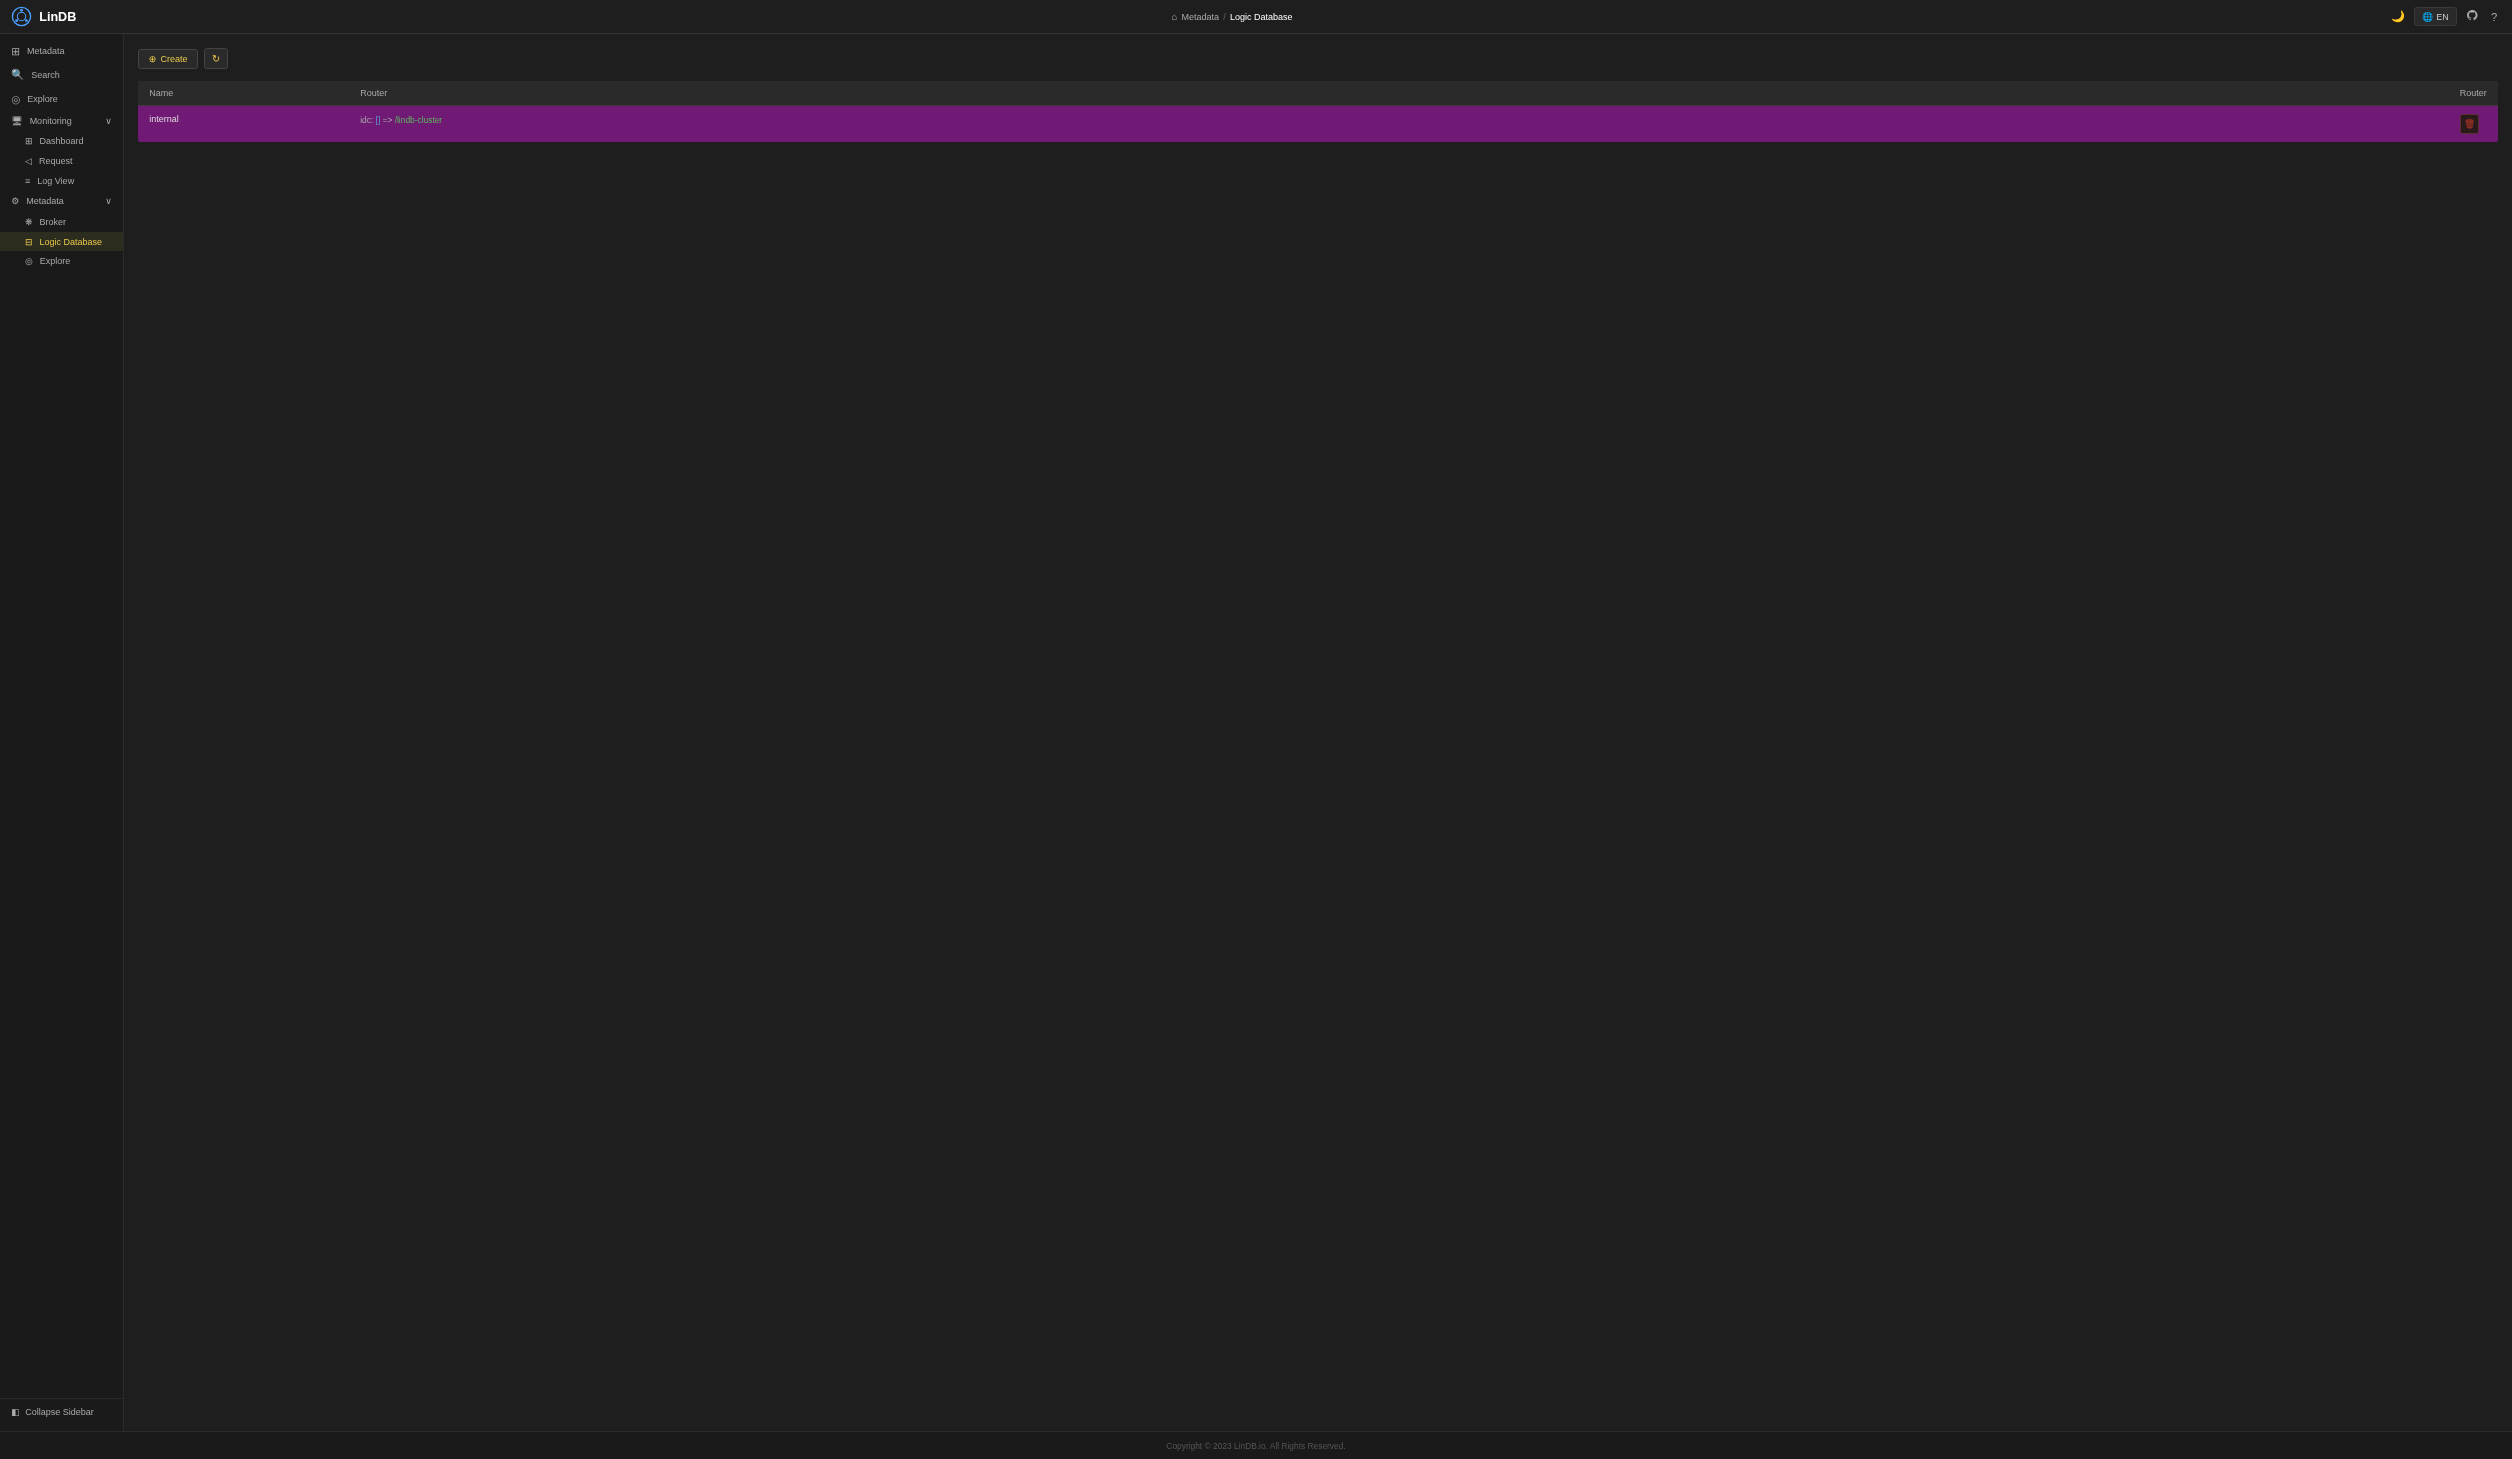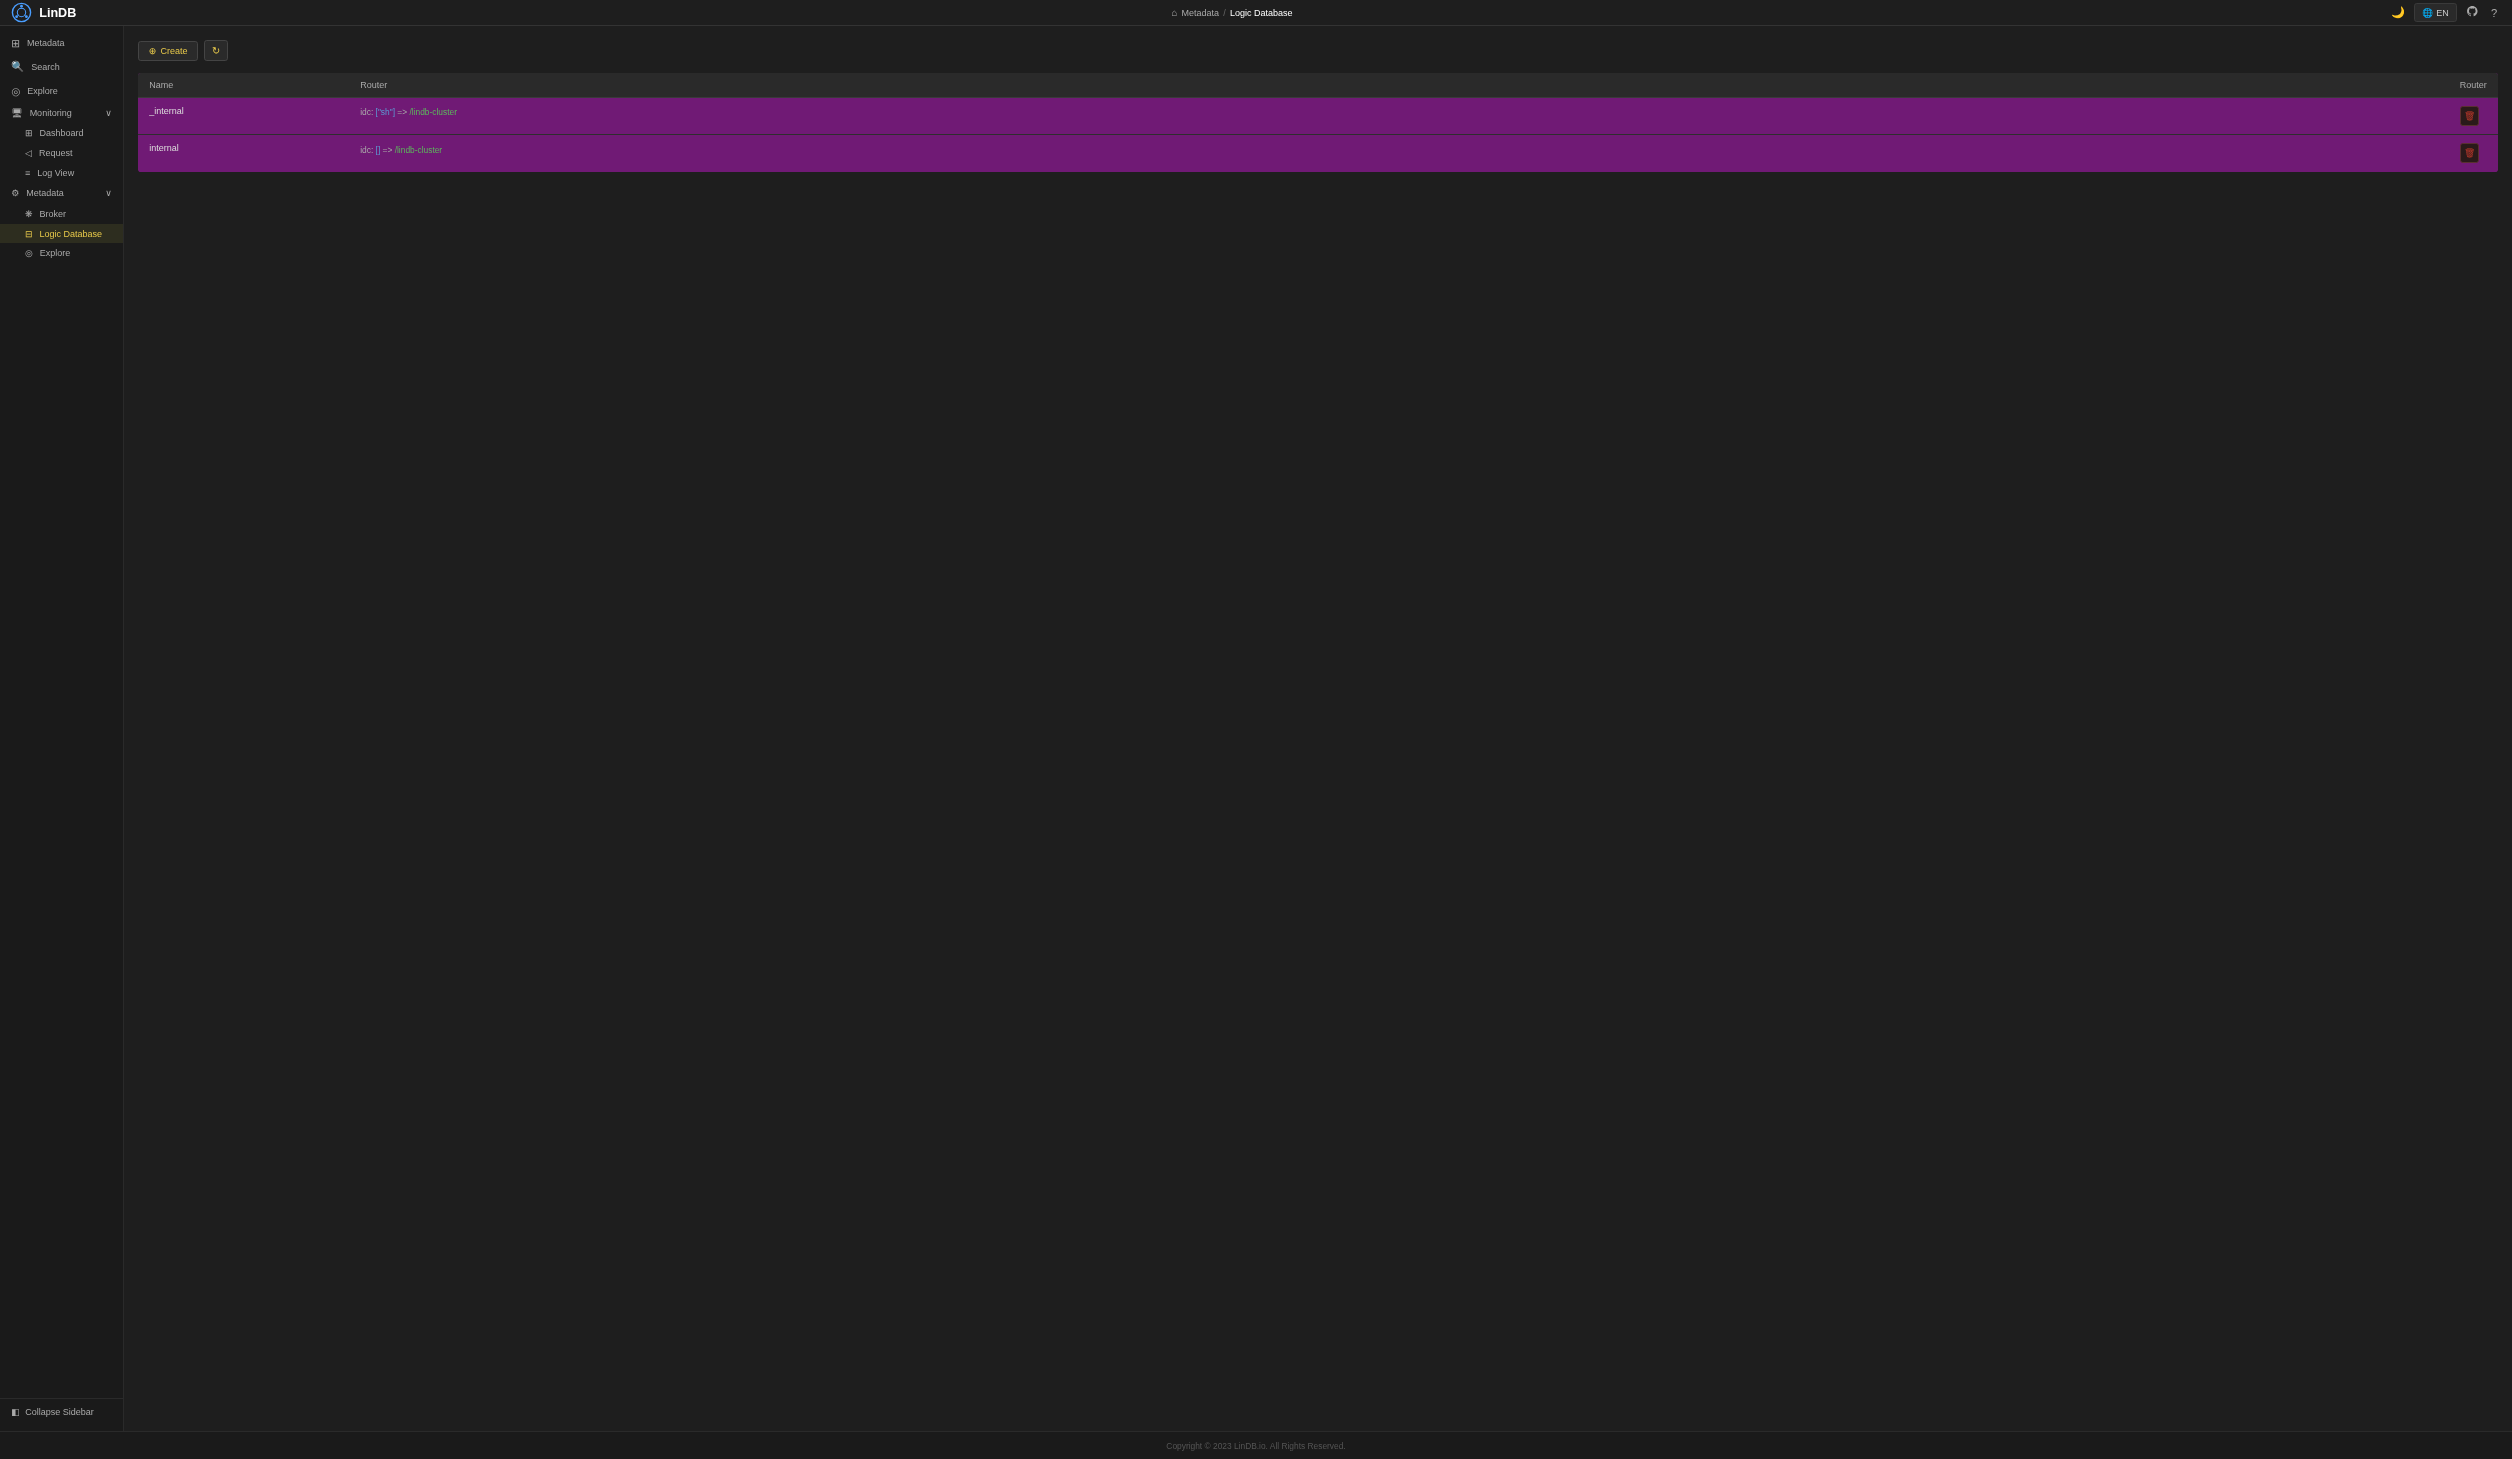--- a/index.html
+++ b/index.html
@@ -11,21 +11,21 @@
       display: flex;
       flex-direction: column;
       height: 100vh;
       overflow: hidden;
     }
 
     
     .top-header {
       background: #1e1e1e;
       border-bottom: 0.7px solid #333;
-      height: 26px;
+      height: 34px;
       display: flex;
       align-items: center;
       justify-content: space-between;
       padding: 0 11.2px;
       flex-shrink: 0;
     }
     .logo-area {
       display: flex;
       align-items: center;
       gap: 7px;
@@ -353,29 +353,20 @@
       <table class="data-table">
         <thead>
           <tr>
             <th>Name</th>
             <th>Router</th>
             <th>Router</th>
           </tr>
         </thead>
         <tbody id="table-body">
 
-        <tr>
-              <td class="td-name">_internal</td>
-              <td class="td-router">
-                <div class="router-line"><span class="router-idc">idc:</span> <span class="router-key">["sh"]</span> <span class="router-arrow">=&gt;</span> <span class="router-path">/lindb-cluster</span></div>
-              </td>
-              <td class="td-actions">
-                <button class="delete-btn">🗑</button>
-              </td>
-            </tr>
             <tr>
               <td class="td-name">internal</td>
               <td class="td-router">
                 <div class="router-line"><span class="router-idc">idc:</span> <span class="router-key">[]</span> <span class="router-arrow">=&gt;</span> <span class="router-path">/lindb-cluster</span></div>
               </td>
               <td class="td-actions">
                 <button class="delete-btn">🗑</button>
               </td>
             </tr>
           </tbody>

